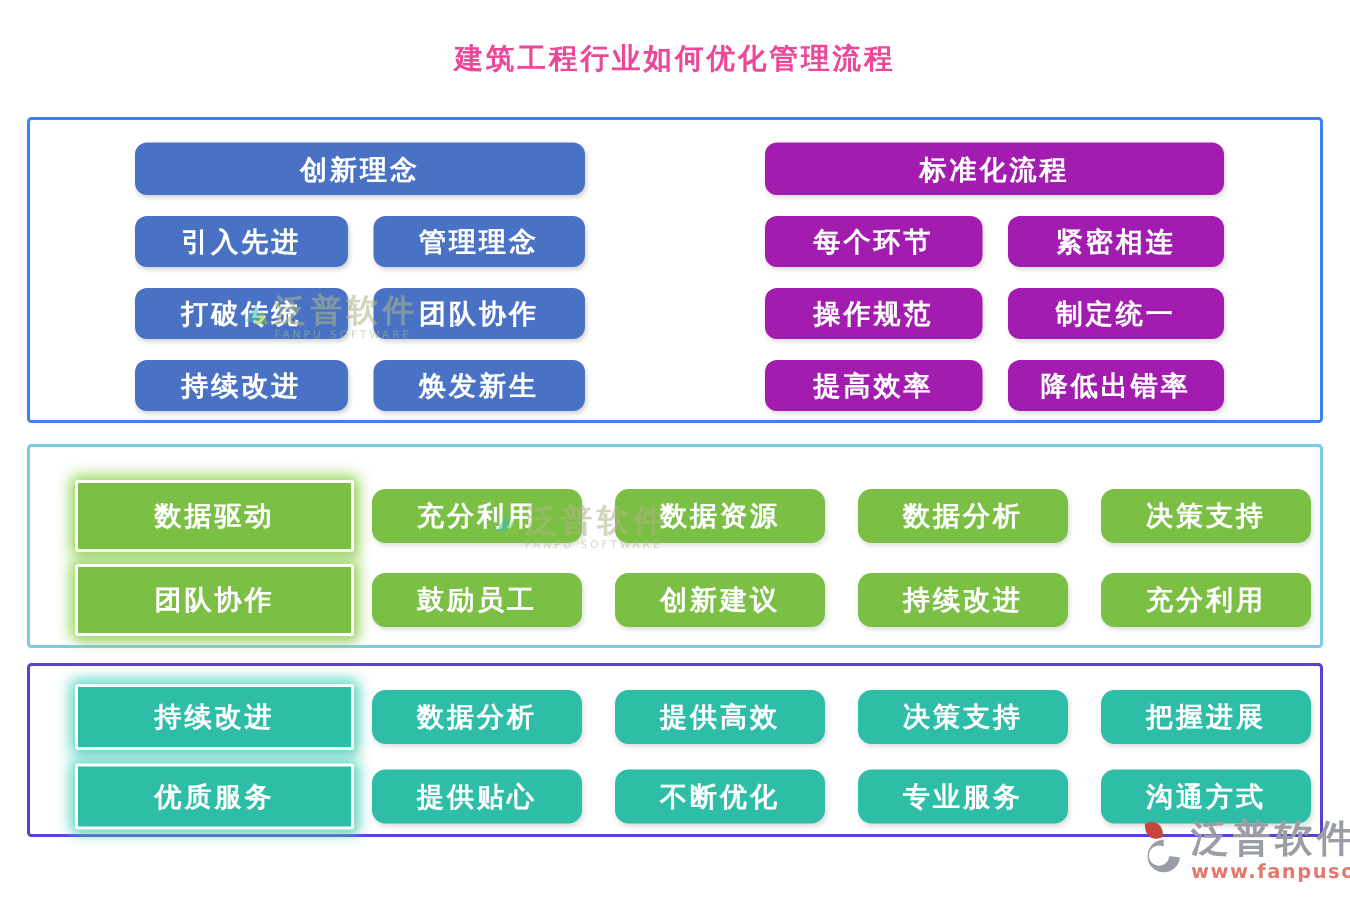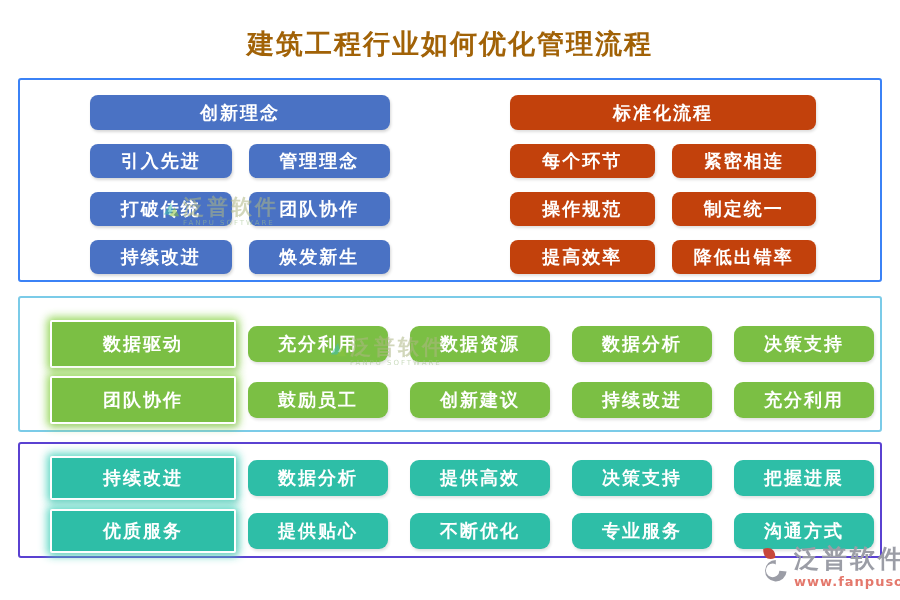--- a/index.html
+++ b/index.html
@@ -1,35 +1,35 @@
 <!DOCTYPE html>
 <html><head>
 <meta charset="utf-8">
 <style>
   html,body{margin:0;padding:0;}
   body{width:900px;height:600px;background:#fff;font-family:"DejaVu Sans","Liberation Sans",sans-serif;overflow:hidden;}
   .canvas{position:relative;width:900px;height:600px;background:#fff;}
 
   .title{position:absolute;top:26px;left:0;width:900px;text-align:center;margin:0;
-         font-size:27px;font-weight:bold;color:#a16207;letter-spacing:2px;}
+         font-size:19px;font-weight:bold;color:#ec4899;letter-spacing:2px;}
 
   .sec{position:absolute;left:18px;width:864px;background:#fff;border-radius:3px;box-sizing:border-box;}
   .sec1{top:78px;height:204px;border:2px solid #3b82f6;}
   .sec2{top:296px;height:136px;border:2px solid #7BCBE8;}
   .sec3{top:442px;height:116px;border:2px solid #5A41D1;}
 
   .group{position:absolute;top:15px;display:grid;grid-template-columns:1fr 1fr;column-gap:17px;row-gap:14px;}
   .group-left{left:70px;width:300px;}
   .group-right{left:490px;width:306px;}
 
   .btn{display:flex;align-items:center;justify-content:center;color:#fff;font-weight:bold;
        font-size:18px;letter-spacing:2px;height:34px;border-radius:8px;box-sizing:border-box;white-space:nowrap;}
   .wide{grid-column:1/3;height:35px;}
   .blue{background:#4A72C4;box-shadow:1px 2px 3px rgba(0,0,0,.16);}
-  .yellow{background:#c2410c;box-shadow:1px 2px 3px rgba(0,0,0,.13);}
+  .yellow{background:#a21caf;box-shadow:1px 2px 3px rgba(0,0,0,.13);}
 
   .row{display:flex;align-items:center;padding-left:30px;}
   .sec2 .row1{margin-top:22px;} .sec2 .row2{margin-top:8px;}
   .sec3 .row1{margin-top:12px;} .sec3 .row2{margin-top:9px;}
 
   .lead{width:186px;height:48px;border-radius:2px;border:2px solid #fff;margin-right:12px;flex:none;}
   .sec3 .lead{height:44px;}
   .reg{width:140px;height:36px;margin-right:22px;flex:none;border-radius:9px;}
   .green{background:#7BBF44;}
   .green.lead{box-shadow:0 0 9px 3px rgba(150,215,90,.95),2px 3px 5px rgba(0,0,0,.12);}

